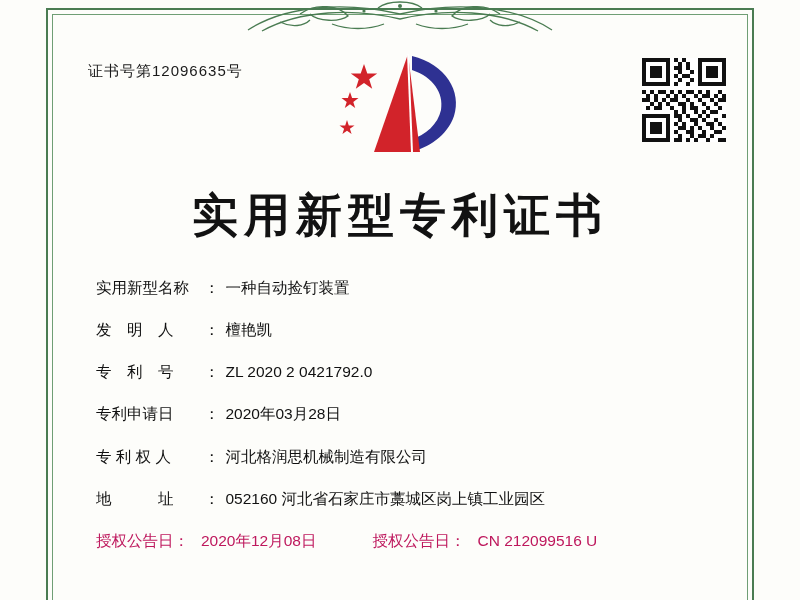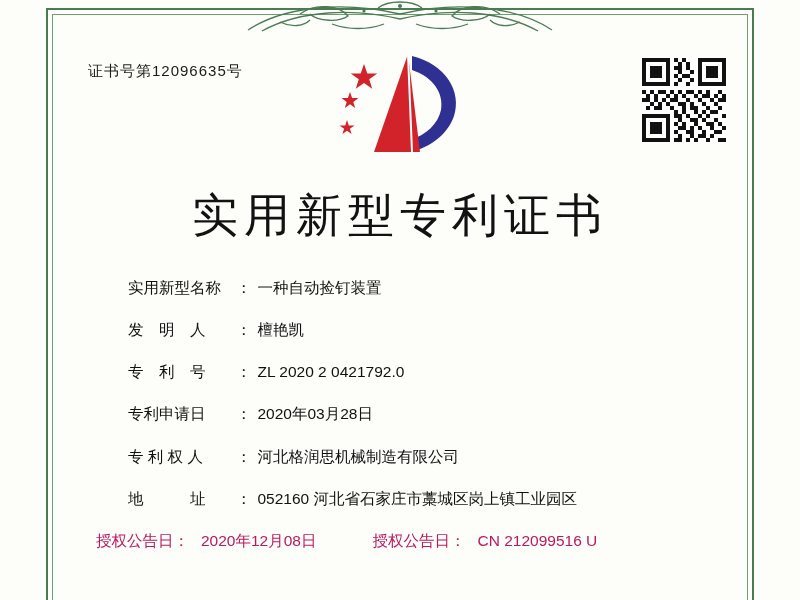--- a/index.html
+++ b/index.html
@@ -80,21 +80,21 @@
     height: 118px;
   }
 
   .title {
     position: absolute;
     left: 0;
     right: 0;
     top: 185px;
     text-align: center;
     font-family: "DejaVu Serif", serif;
-    font-weight: normal;
+    font-weight: bold;
     font-size: 46px;
     letter-spacing: 6px;
     color: #121212;
   }
 
   .fields {
     position: absolute;
     left: 96px;
     top: 278px;
     right: 80px;
@@ -105,21 +105,20 @@
     margin-bottom: 22px;
     font-size: 15.5px;
     color: #111111;
     line-height: 1.3;
   }
   .field-label {
     width: 108px;
     flex: 0 0 108px;
     letter-spacing: 0px;
     white-space: nowrap;
-    margin-left: 32px;
   }
   .field-colon {
     flex: 0 0 auto;
     margin-right: 6px;
   }
   .field-value {
     flex: 1 1 auto;
     white-space: nowrap;
   }
   .row-inline {

